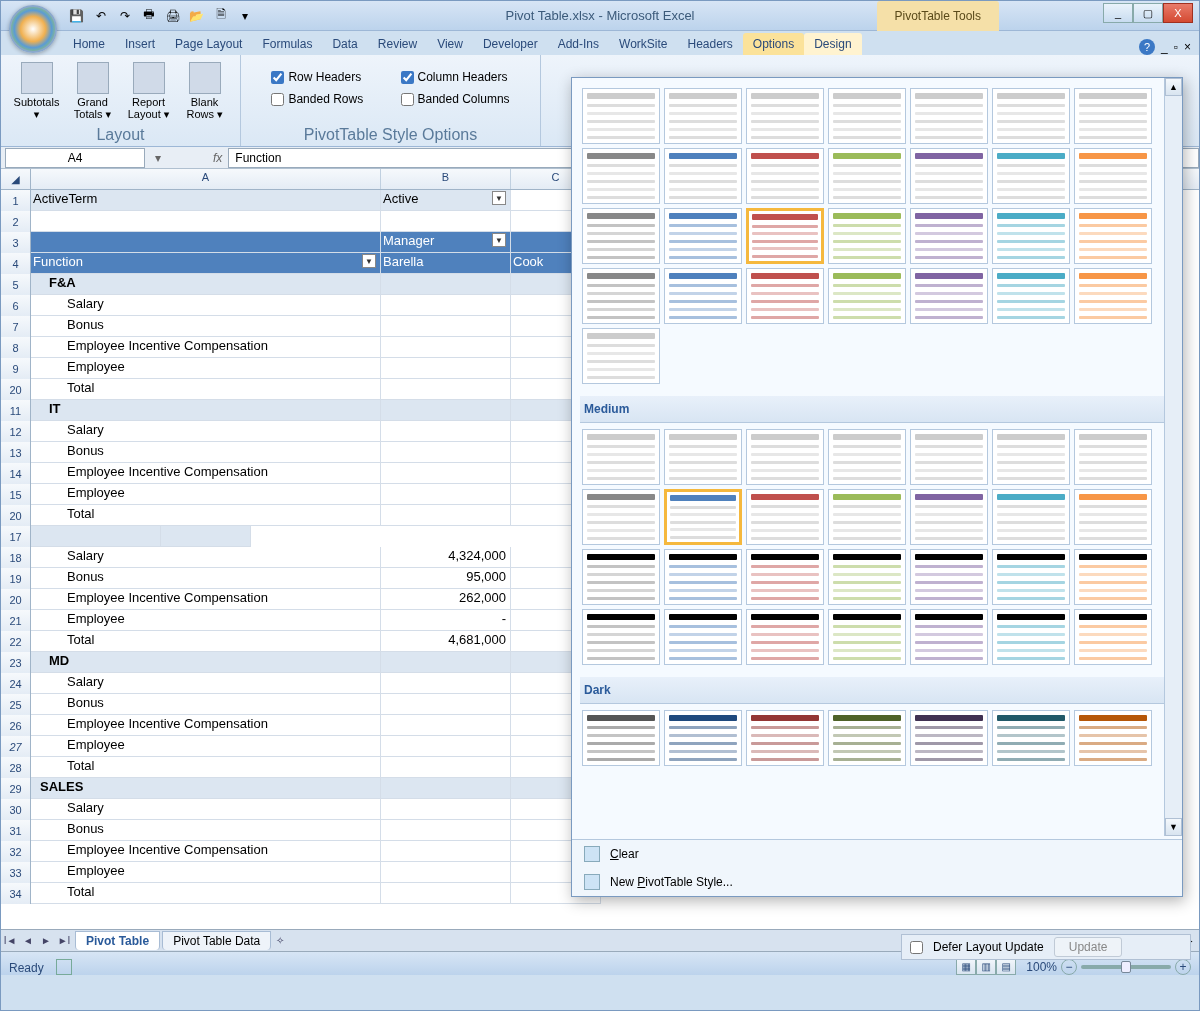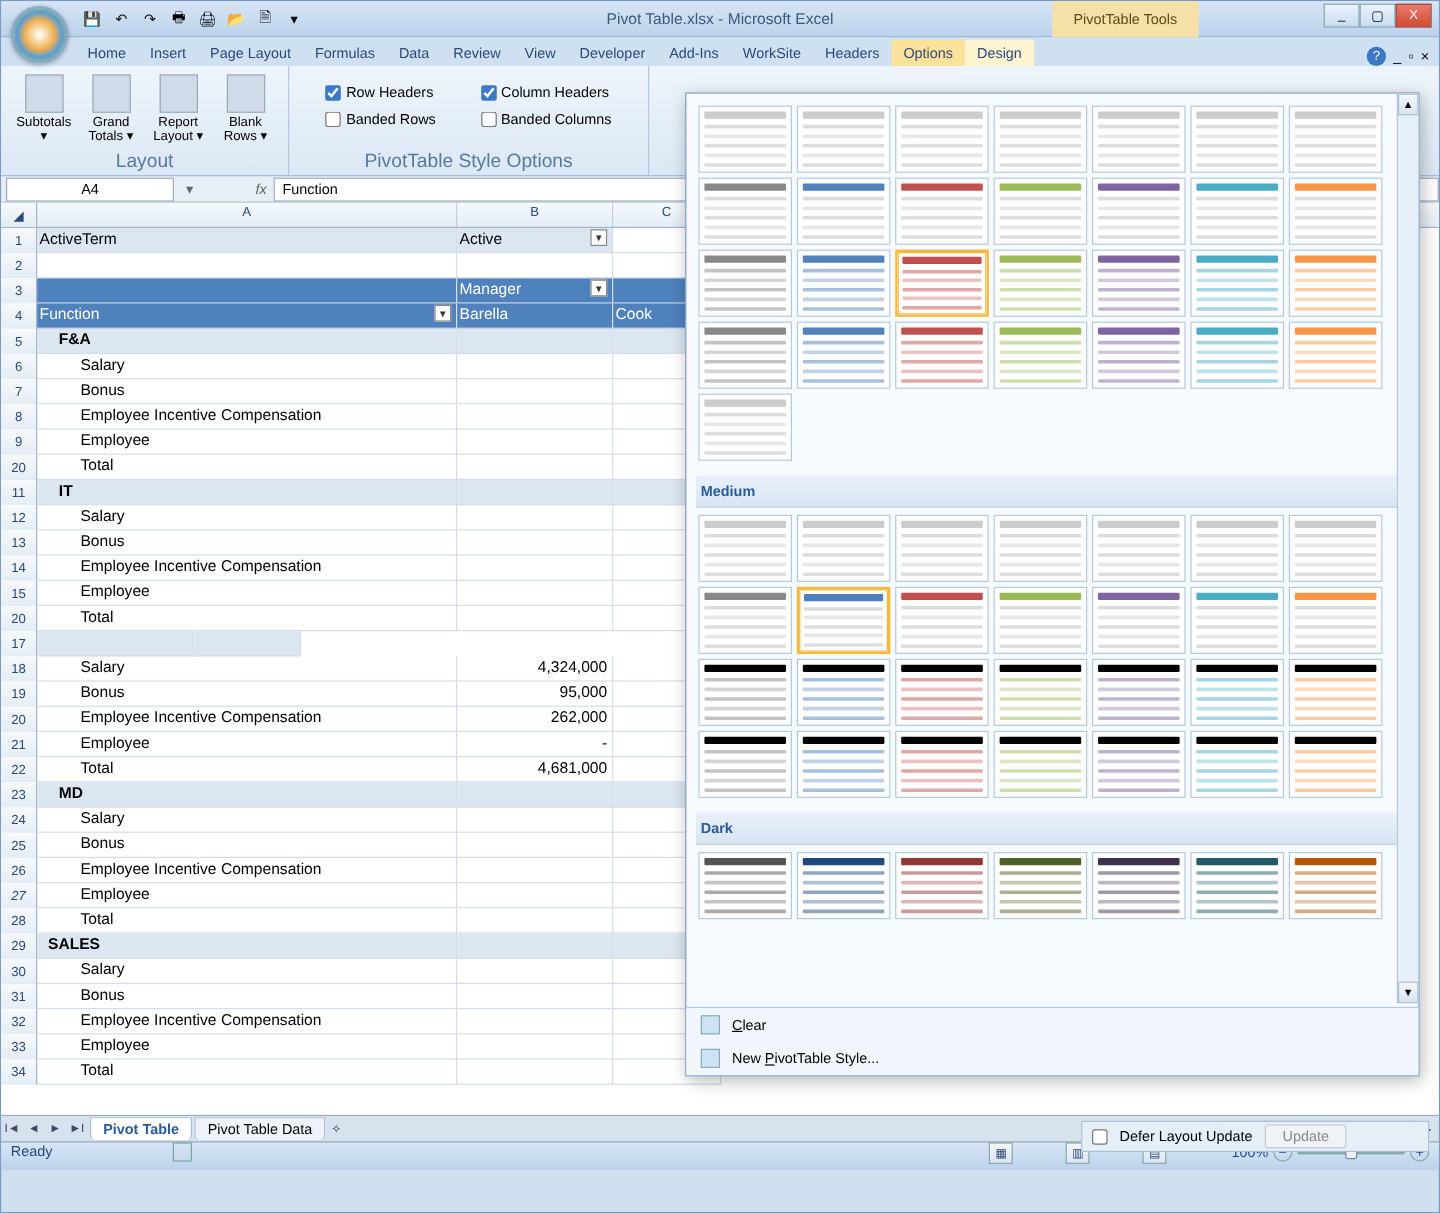--- a/index.html
+++ b/index.html
@@ -54,21 +54,21 @@
 .num{text-align:right;}
 .dropbtn{float:right;width:14px;height:14px;background:#fff;border:1px solid #888;display:inline-flex;align-items:center;justify-content:center;font-size:8px;color:#333;}
 
 
 .sheettabs{height:22px;background:#d7e2ef;display:flex;align-items:center;border-top:1px solid #9ab;}
 .navbtn{width:18px;height:18px;display:flex;align-items:center;justify-content:center;font-size:10px;color:#446;}
 .sheettab{padding:2px 10px;background:#eef3f9;border:1px solid #a8bcd4;border-bottom:none;border-radius:0 0 4px 4px;margin-left:2px;font-size:12px;}
 .sheettab.active{background:#fff;font-weight:bold;color:#2a5a9a;}
 
 
-.statusbar{height:24px;background:linear-gradient(#d7e5f5,#bcd3ec);display:flex;align-items:flex-start;padding:0 8px;font-size:12px;color:#2a4a7a;border-top:1px solid #9ab;gap:44px;}
+.statusbar{height:24px;background:linear-gradient(#d7e5f5,#bcd3ec);display:flex;align-items:flex-end;padding:0 8px;font-size:12px;color:#2a4a7a;border-top:1px solid #9ab;}
 .statusbar .spacer{flex:1;}
 .zoom{display:flex;align-items:center;gap:4px;}
 .slider{width:90px;height:4px;background:#8aa;position:relative;border-radius:2px;}
 .thumb{position:absolute;left:40px;top:-4px;width:10px;height:12px;background:#eef;border:1px solid #789;border-radius:2px;}
 
 
 .gallery{position:absolute;left:570px;top:76px;width:612px;height:820px;background:#f5faff;border:1px solid #7a9ac0;box-shadow:2px 4px 14px rgba(0,0,0,.3);z-index:50;display:flex;flex-direction:column;}
 .galbody{flex:1;overflow:auto;padding:4px 8px;}
 .gal-section{margin-bottom:6px;}
 .gal-title{font-weight:bold;color:#2a5a9a;font-size:12px;padding:6px 4px;background:linear-gradient(#e8f0fa,#d8e5f3);border-bottom:1px solid #b4c8de;}

